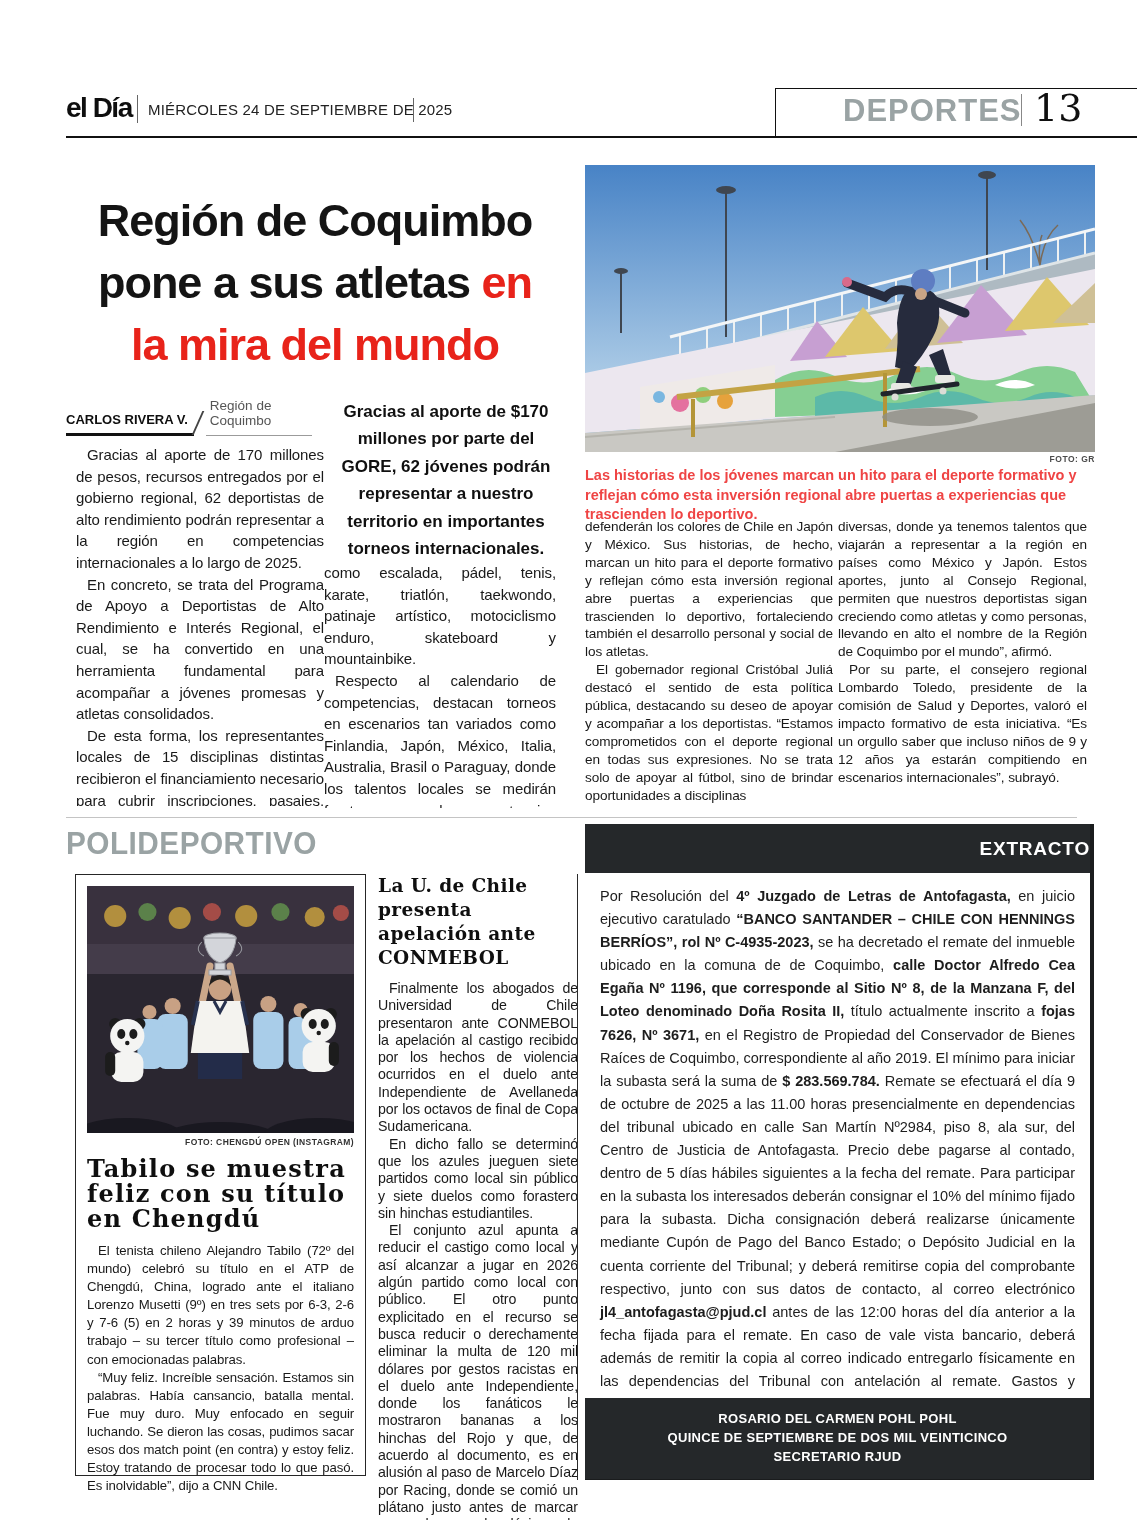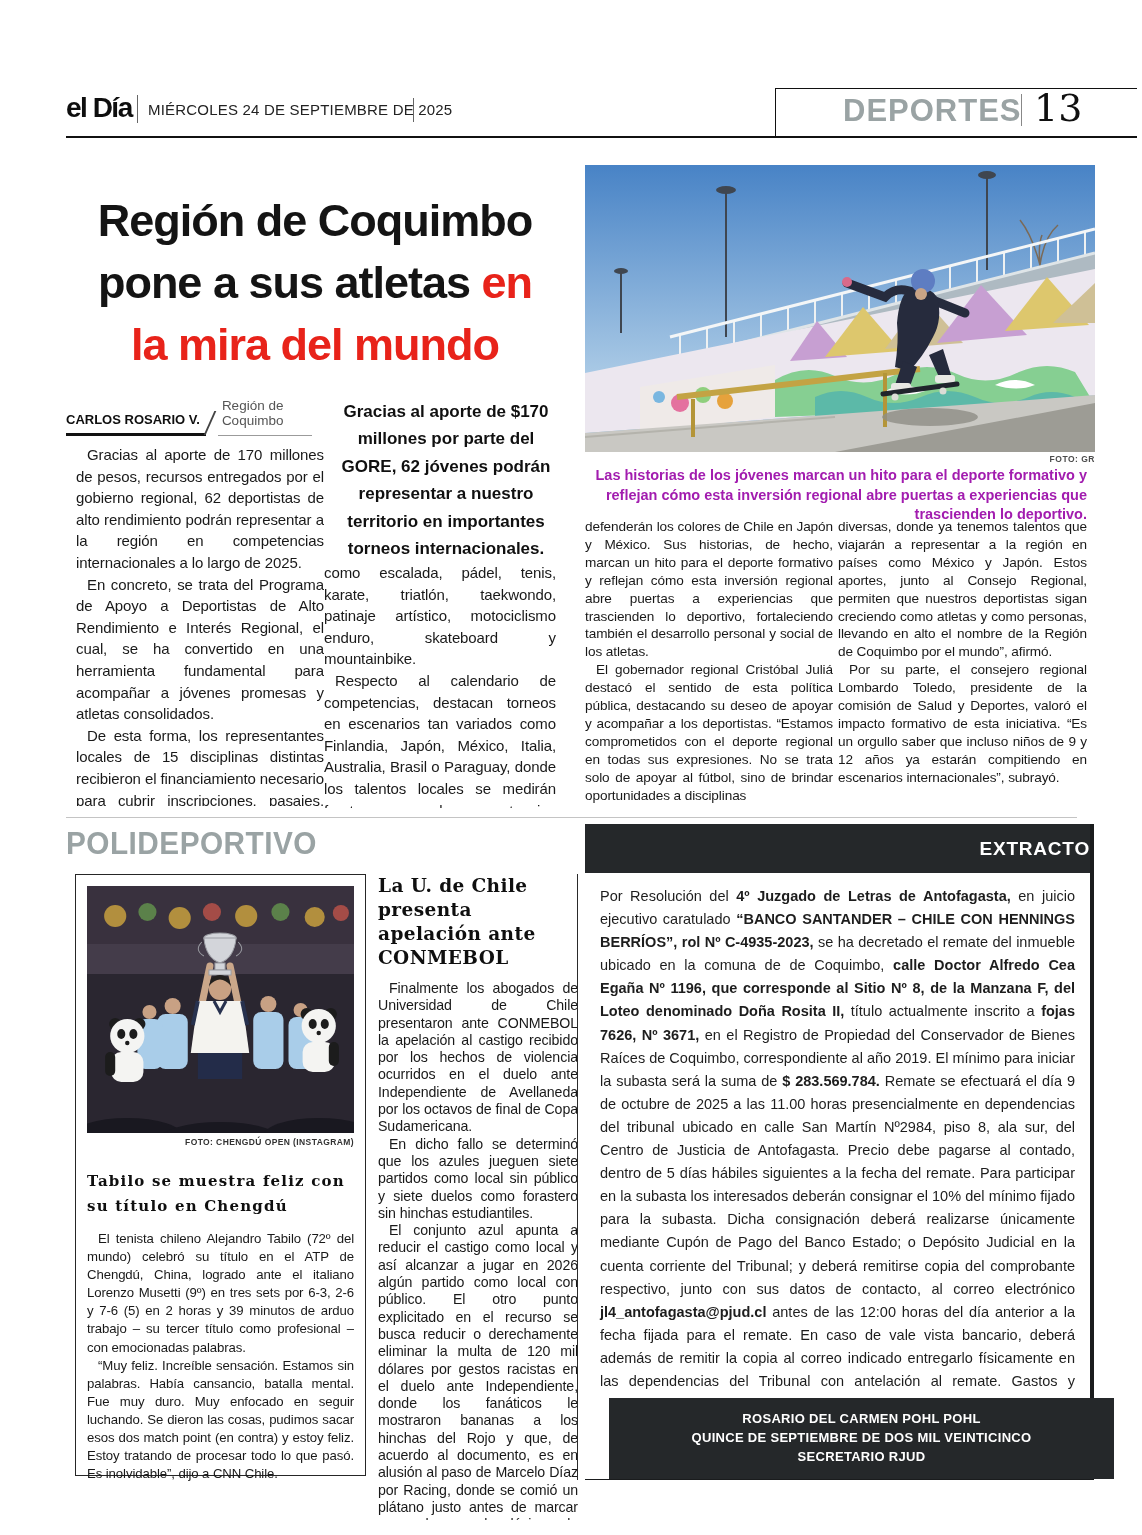--- a/index.html
+++ b/index.html
@@ -41,46 +41,46 @@
   .continuation p:first-child{text-indent:0;}
   .col1{left:66px;top:444px;width:248px;height:362px;font-size:15px;line-height:21.6px;margin-left:10px;}
   .pullquote{left:328px;top:398px;width:236px;text-align:center;font-weight:bold;font-size:17px;line-height:27.4px;color:#101010;}
   .col2{left:324px;top:562px;width:232px;height:246px;font-size:15px;line-height:21.6px;}
   .col3{left:585px;top:518px;width:248px;height:292px;font-size:13.6px;line-height:17.9px;}
   .col4{left:838px;top:518px;width:249px;height:292px;font-size:13.6px;line-height:17.9px;}
 
   .photo1{left:585px;top:165px;width:510px;height:287px;overflow:hidden;background:#9cc0e0;}
   .photo1 svg{display:block;width:100%;height:100%;}
   .photo1-credit{left:585px;top:454px;width:510px;text-align:right;font-size:8.5px;font-weight:bold;color:#4c4c4c;letter-spacing:.5px;}
-  .caption{left:585px;top:466px;width:502px;font-size:14.5px;font-weight:bold;line-height:19.5px;color:#a21caf;text-align:right;}
+  .caption{left:585px;top:466px;width:502px;font-size:14.5px;font-weight:bold;line-height:19.5px;color:#ef4444;}
 
   
   .section-rule{left:66px;top:817px;width:1011px;height:1px;background:#c4c4c4;}
   .poli-title{left:66px;top:826px;font-size:31px;font-weight:bold;color:var(--gray);letter-spacing:.5px;transform:scaleX(.96);transform-origin:left;}
 
   .tabilo-box{left:75px;top:874px;width:291px;height:602px;border:1.5px solid #262626;background:#fff;padding:11px;}
   .photo2{width:100%;height:247px;overflow:hidden;background:#2a2630;}
   .photo2 svg{display:block;width:100%;height:100%;}
   .tabilo-credit{margin-top:4px;text-align:right;font-size:8.5px;font-weight:bold;color:#333;letter-spacing:.4px;}
-  .tabilo-headline{margin-top:22px;font-family:"DejaVu Serif","Liberation Serif",serif;font-weight:bold;font-size:15px;line-height:25px;letter-spacing:1.2px;color:#0f0f0f;}
+  .tabilo-headline{margin-top:9px;font-family:"DejaVu Serif","Liberation Serif",serif;font-weight:bold;font-size:24px;line-height:25px;letter-spacing:1.2px;color:#0f0f0f;}
   .tabilo-body{margin-top:11px;font-size:13.2px;line-height:18.1px;height:258px;}
 
   .conmebol{left:378px;top:874px;width:200px;}
   .conmebol-headline{font-family:"DejaVu Serif","Liberation Serif",serif;font-weight:bold;font-size:18.5px;line-height:24px;letter-spacing:.4px;color:#0f0f0f;}
   .conmebol-body{margin-top:10px;font-size:14.2px;line-height:17.3px;height:540px;}
 
   .col-divider{left:577px;top:874px;width:1px;height:606px;background:#2a2a2a;}
 
   
   .extracto{left:585px;top:824px;width:509px;height:656px;background:#fff;border-right:4px solid #1a1c1d;border-bottom:1px solid #1a1c1d;}
   .extracto-header{height:49px;background:var(--bar);color:#fff;text-align:right;font-size:19px;font-weight:bold;letter-spacing:.8px;line-height:49px;}
   .extracto-body{padding:12px 15px 0 15px;font-size:14.5px;line-height:23.1px;text-align:justify;color:#1d1d1d;height:520px;overflow:hidden;}
   .extracto-body .b{font-weight:bold;}
   .extracto-footer{position:absolute;left:0;bottom:0;width:100%;background:var(--bar);color:#fff;text-align:center;
-    font-size:13px;font-weight:bold;line-height:19px;padding:11px 0 13px 0;letter-spacing:.3px;margin-left:24px;}
+    font-size:13px;font-weight:bold;line-height:19px;padding:11px 0 13px 0;letter-spacing:.3px;}
 </style>
 </head>
 <body>
 
 <div class="page">
 
   <div class="abs masthead-logo">el Día</div>
   <div class="abs vbar" style="left:137px;top:95px;height:28px;"></div>
   <div class="abs masthead-date">MIÉRCOLES 24 DE SEPTIEMBRE DE 2025</div>
   <div class="abs vbar" style="left:413px;top:98px;height:24px;"></div>
@@ -92,21 +92,21 @@
   <div class="abs header-rule"></div>
 
 
   <div class="abs headline">
     <div><span>Región de Coquimbo</span></div>
     <div><span>pone a sus atletas </span><span class="r">en</span></div>
     <div><span class="r">la mira del mundo</span></div>
   </div>
 
   <div class="abs byline">
-    <span class="name">CARLOS ROSARIO V.</span>
+    <span class="name">CARLOS RIVERA V.</span>
     <span class="slash"></span>
     <span class="place">Región de Coquimbo</span>
   </div>
 
   <div class="abs bodycol col1">
       <p>Gracias al aporte de 170 millones de pesos, recursos entregados por el gobierno regional, 62 deportistas de alto rendimiento podrán representar a la región en competencias internacionales a lo largo de 2025.</p>
       <p>En concreto, se trata del Programa de Apoyo a Deportistas de Alto Rendimiento e Interés Regional, el cual, se ha convertido en una herramienta fundamental para acompañar a jóvenes promesas y atletas consolidados.</p>
       <p>De esta forma, los representantes locales de 15 disciplinas distintas recibieron el financiamiento necesario para cubrir inscripciones, pasajes, estadía y equipamiento, garantizando su presencia en torneos de primer nivel.</p>
     </div>
 

